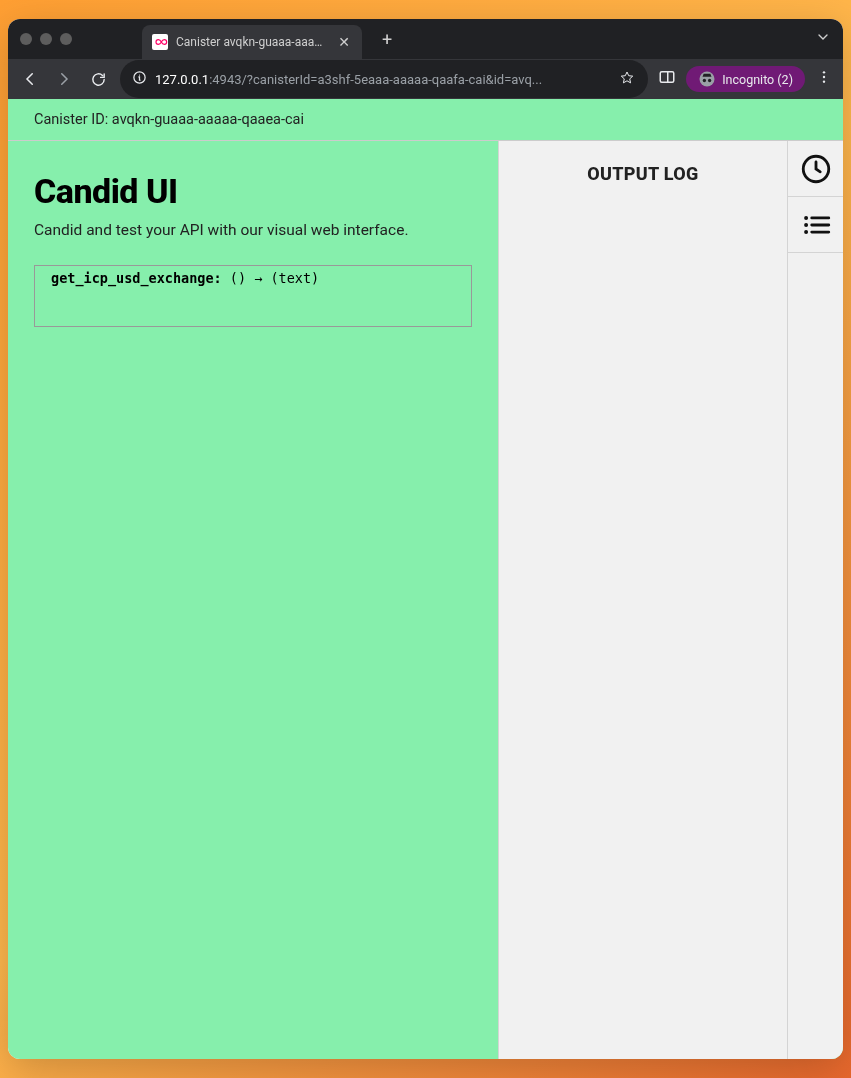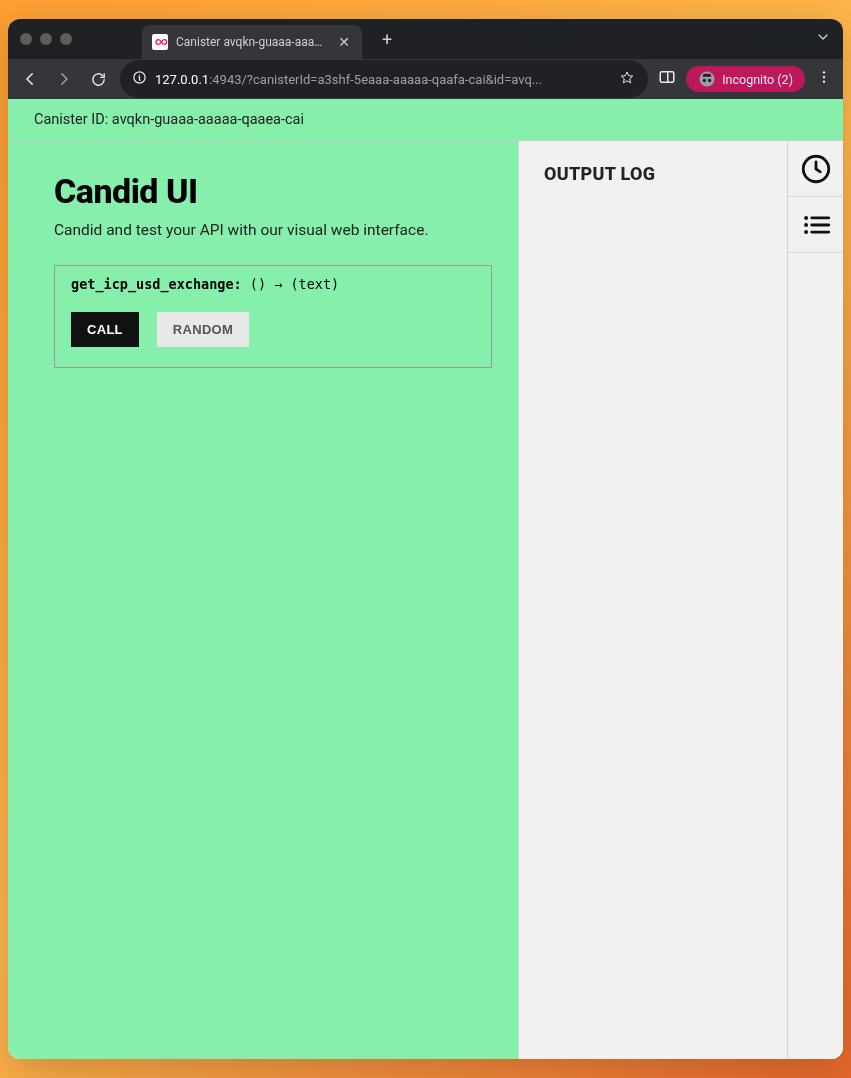--- a/index.html
+++ b/index.html
@@ -107,21 +107,21 @@
       gap: 8px;
       color: #9aa0a6;
       font-size: 13px;
       overflow: hidden;
     }
     .omnibox .info-icon { flex-shrink: 0; }
     .omnibox .url { flex: 1; white-space: nowrap; overflow: hidden; text-overflow: ellipsis; }
     .omnibox .url .host { color: #fff; }
     .incognito-badge {
       display: flex; align-items: center; gap: 6px;
-      background: #be185d;
+      background: #701a75;
       border-radius: 16px;
       padding: 4px 12px;
       color: #e8eaed;
       font-size: 12.5px;
     }
     .right-icon { color: #e8eaed; width: 18px; text-align: center; }
     
     .page {
       flex: 1;
       display: flex;
@@ -132,41 +132,40 @@
     .canister-bar {
       padding: 12px 26px;
       border-bottom: 1px solid #ccc;
       font-size: 14.5px;
       color: #222;
     }
     .content-row {
       flex: 1;
       display: flex;
       overflow: hidden;
-      margin-left: 20px;
     }
     .main-panel {
       width: 490px;
       padding: 30px 26px;
       overflow-y: auto;
     }
     .main-panel h1 {
       font-size: 34px;
       font-weight: 800;
       letter-spacing: -0.5px;
       margin-bottom: 10px;
     }
     .main-panel p {
       font-size: 15.5px;
       color: #222;
       margin-bottom: 26px;
     }
     .method-card {
       border: 1px solid #999;
-      padding: 10px 16px 20px;
+      padding: 4px 16px 20px;
     }
     .method-sig {
       font-family: ui-monospace, Menlo, Consolas, monospace;
       font-size: 13.5px;
       margin-bottom: 20px;
     }
     .method-sig .name { font-weight: 700; }
     .btns { display: flex; gap: 18px; }
     .btn {
       font-size: 13px;
@@ -175,22 +174,22 @@
       padding: 10px 16px;
       border: none;
       cursor: pointer;
     }
     .btn-call { background: #111; color: #fff; }
     .btn-random { background: #e8e8e8; color: #555; }
     .output-panel {
       flex: 1;
       background: #f1f1f1;
       border-left: 1px solid #d4d4d4;
-      padding: 22px 25px;
-      text-align: left;
+      padding: 22px 10px;
+      text-align: center;
     }
     .output-title {
       font-size: 18px;
       font-weight: 800;
       color: #222;
       letter-spacing: 0.3px;
     }
     .tool-rail {
       width: 56px;
       background: #f1f1f1;
@@ -296,24 +295,20 @@
 
     <div class="content-row">
 
       <div class="main-panel">
         <h1>Candid UI</h1>
         <p>Candid and test your API with our visual web interface.</p>
 
         <div class="method-card">
           <div class="method-sig">
             <span class="name">get_icp_usd_exchange:</span><span> () → (text)</span>
-          </div>
-          <div class="btns">
-            <button class="btn btn-call">CALL</button>
-            <button class="btn btn-random">RANDOM</button>
           </div>
         </div>
       </div>
 
       <div class="output-panel">
         <div class="output-title">OUTPUT LOG</div>
       </div>
 
       <div class="tool-rail">
         <div class="tool-btn">

